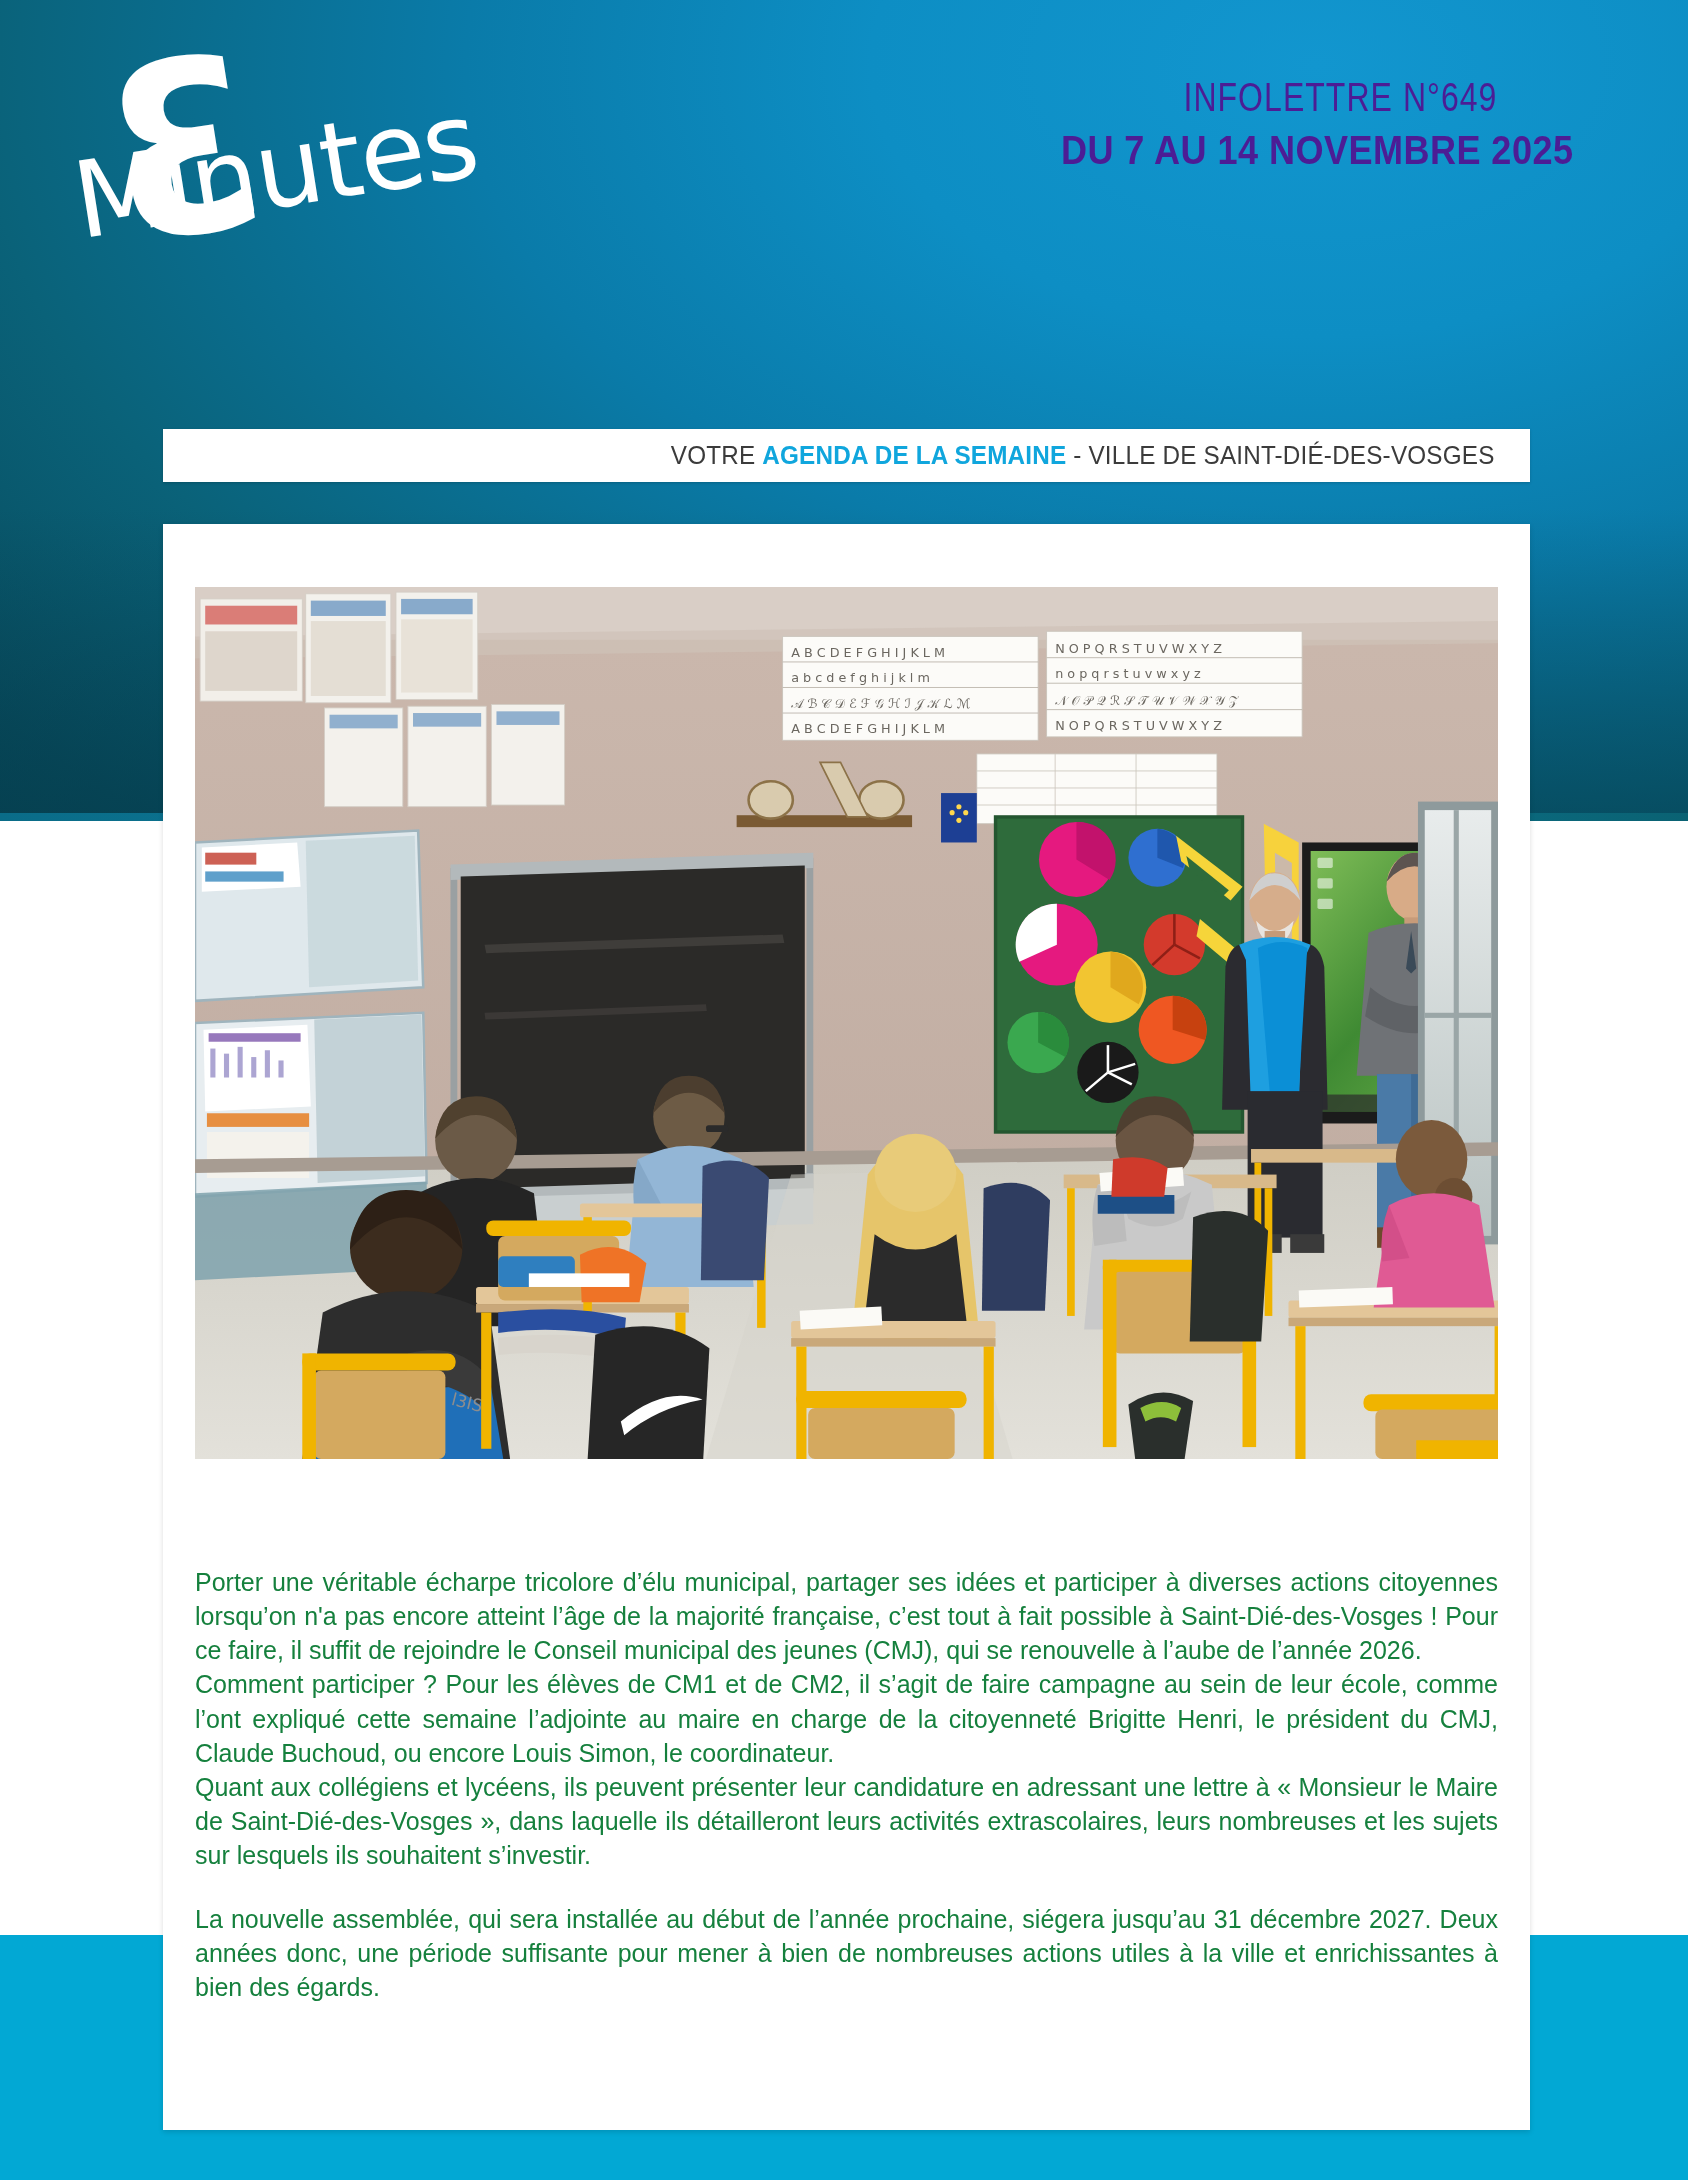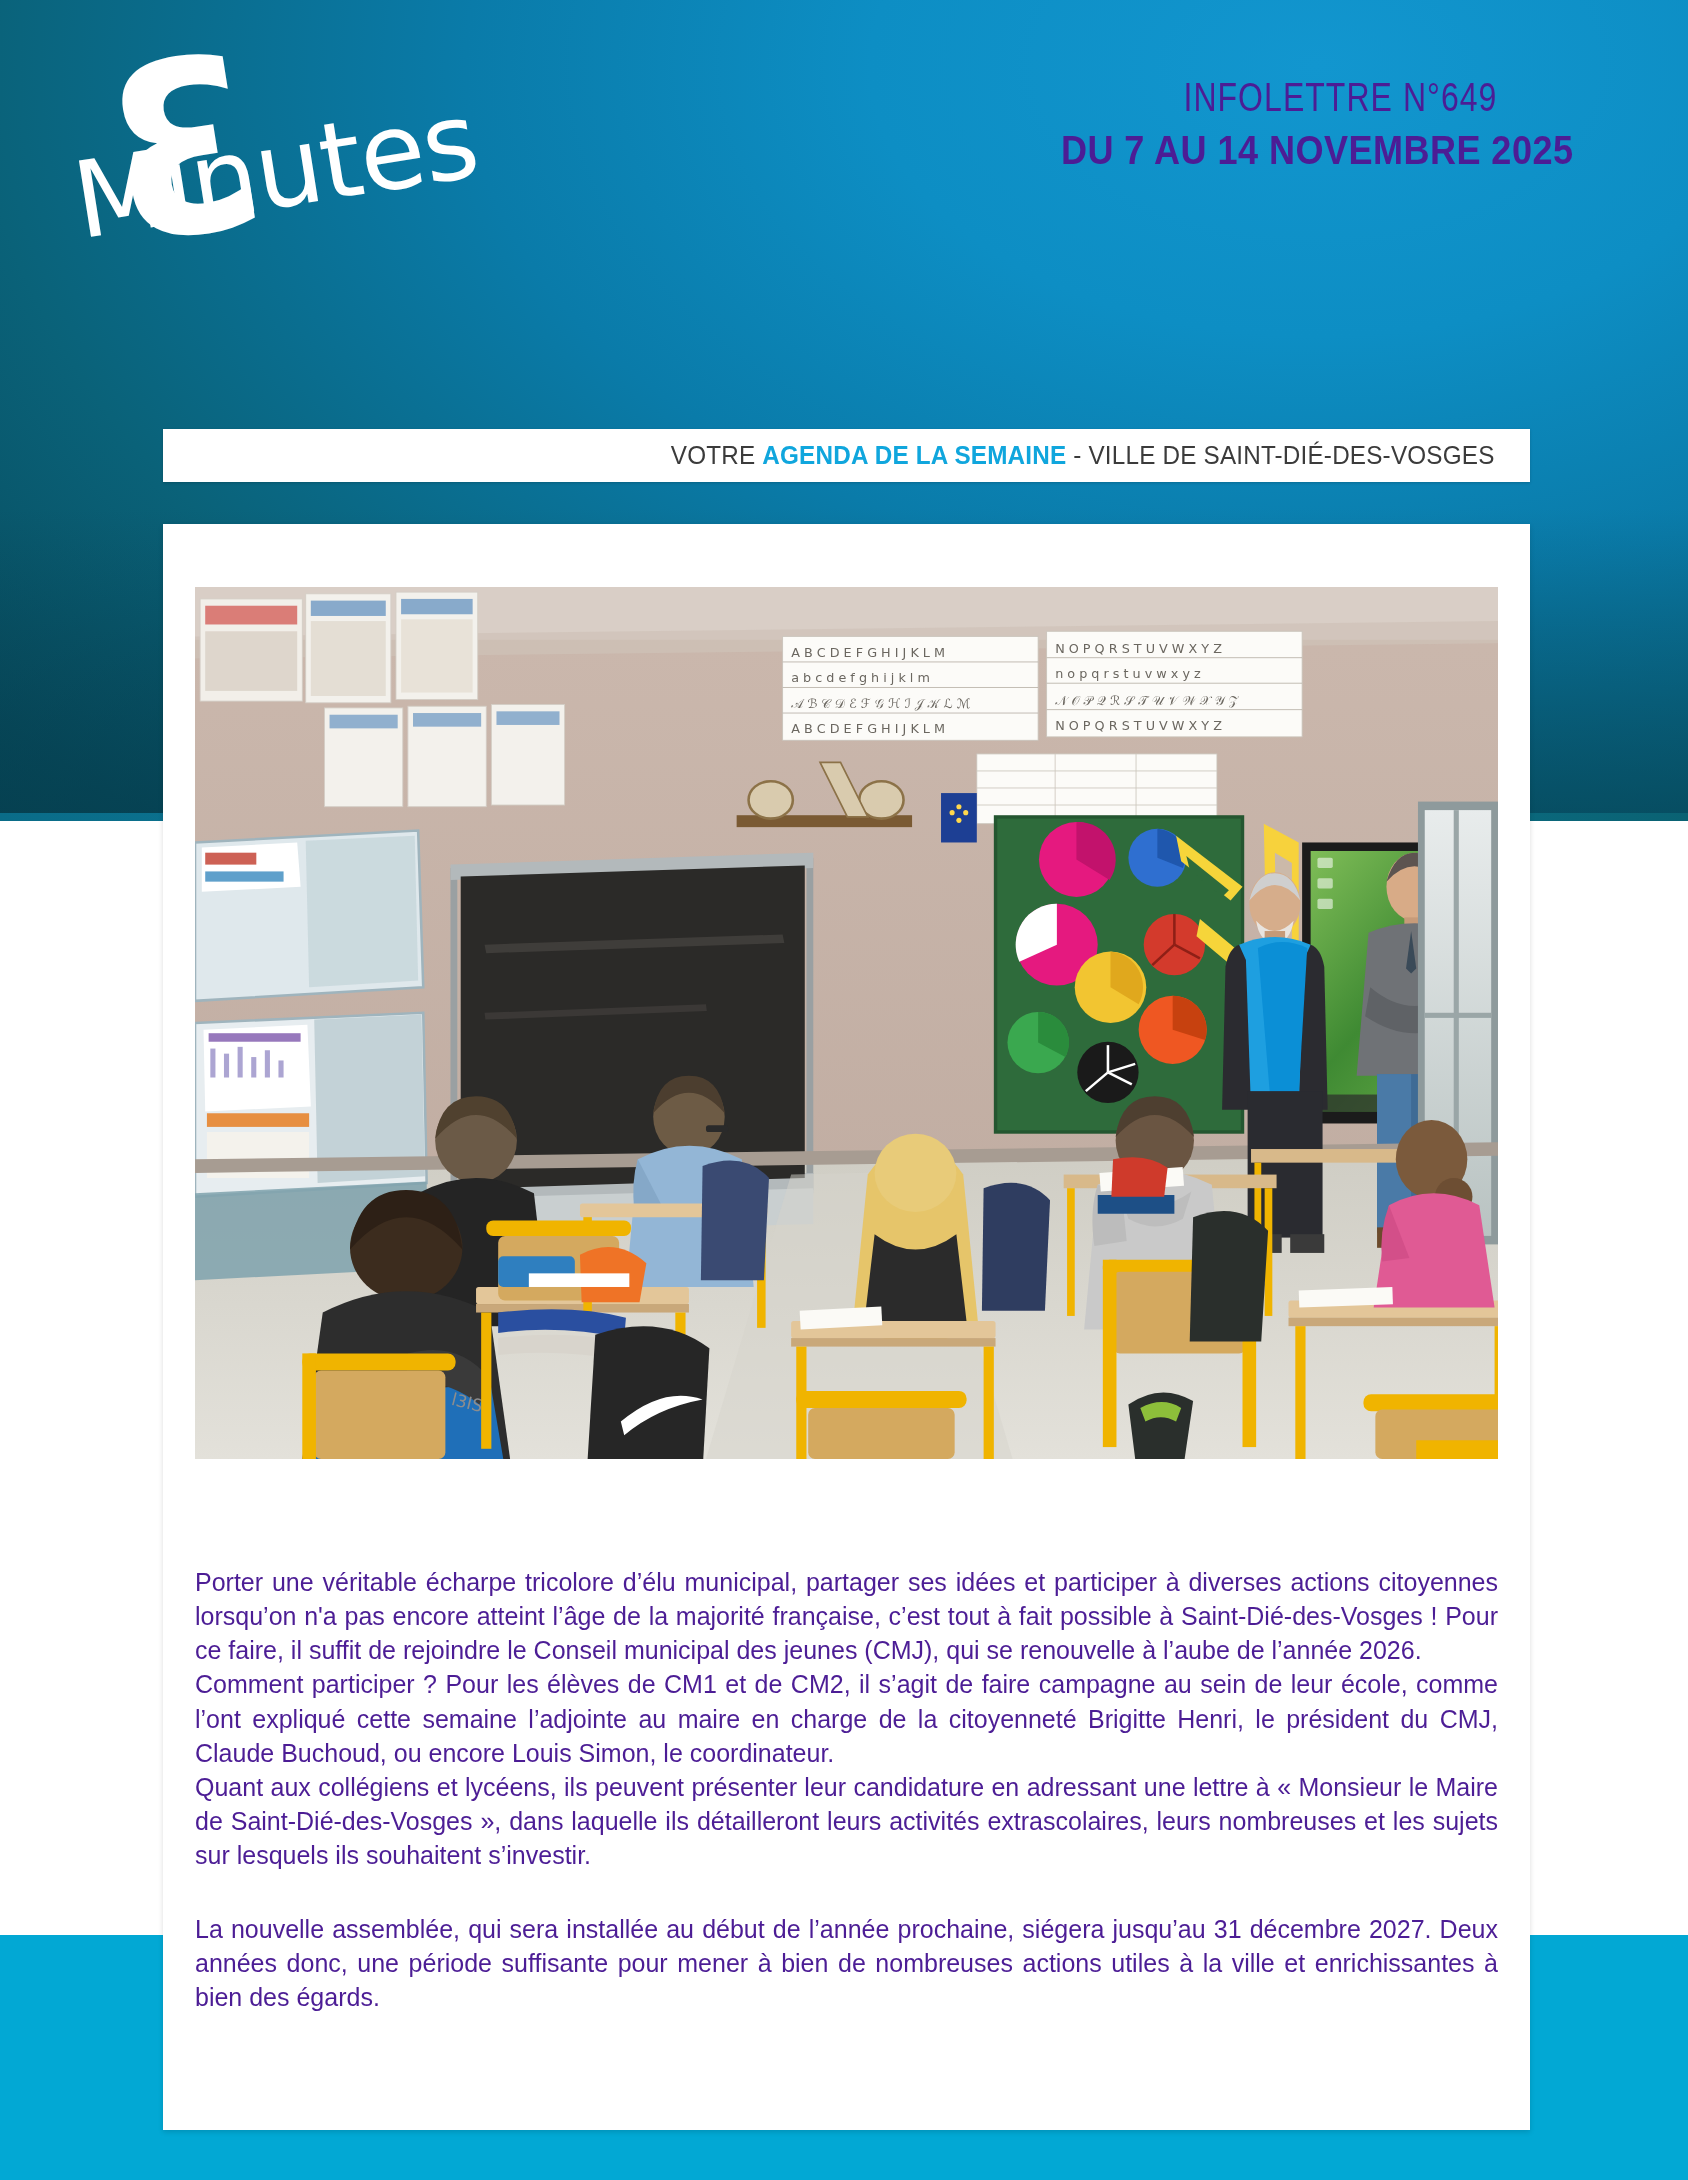--- a/index.html
+++ b/index.html
@@ -125,27 +125,27 @@
     margin-left:13.6px; color:#101010;
     font-size:32px; font-weight:700; line-height:1.18;
     letter-spacing:0.1px;
     transform: scaleX(.93); transform-origin:0 50%;
     padding-top:0.9px;
   }
 
   
   .body-text{
     position:absolute; left:32px; top:1041px; width:1303px;
-    color:#4c1d95;
+    color:#15803d;
     font-size:25px;
     line-height:1.365;
     text-align:justify;
   }
   .body-text p{ margin:0; }
-  .body-text p.gap{ margin-top:40px; }
+  .body-text p.gap{ margin-top:30px; }
 </style>
 </head>
 <body>
 
 <div class="bg-root">
   <div class="bg-bottom"></div>
   <div class="bg-white-mid"></div>
   <div class="bg-gradient"></div>
   <div class="bg-gradient-edge"></div>
 </div>

